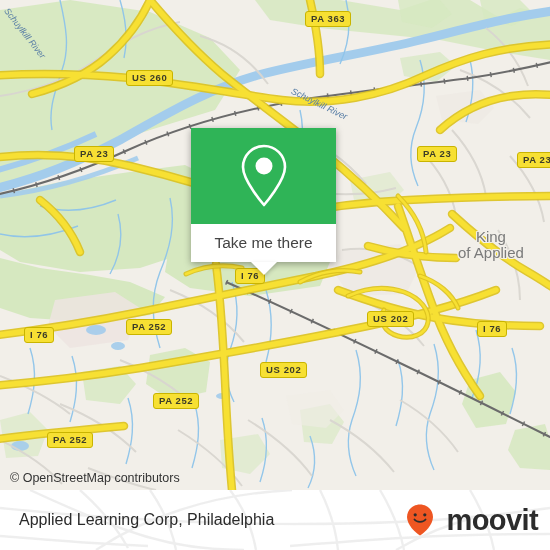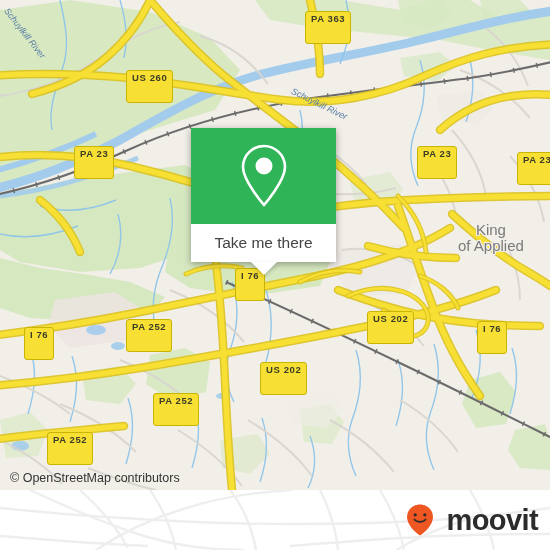--- a/index.html
+++ b/index.html
@@ -18,37 +18,38 @@
   
   .shield {
     position:absolute;
     background:#f7e033;
     border:1px solid #c9b400;
     border-radius:3px;
     color:#3c3c28;
     font-size:9.5px;
     font-weight:bold;
     letter-spacing:0.6px;
-    padding:1px 5px 19px 5px;
+    padding:1px 5px 2px 5px;
     white-space:nowrap;
     line-height:11px;
     font-family:"Liberation Sans", sans-serif;
   }
 
   
   .city-label {
     position:absolute;
     color:#7a7a7a;
     font-size:15px;
     line-height:16px;
     text-align:center;
     white-space:nowrap;
     text-shadow:
        1px 0 0 #f2efe9, -1px 0 0 #f2efe9, 0 1px 0 #f2efe9, 0 -1px 0 #f2efe9,
        1px 1px 0 #f2efe9, -1px -1px 0 #f2efe9, 1px -1px 0 #f2efe9, -1px 1px 0 #f2efe9;
+    margin-top: 7px;
   }
 
   
   .river-label {
     position:absolute;
     color:#5a7fa6;
     font-size:9px;
     font-style:italic;
     white-space:nowrap;
     transform-origin:0 0;
@@ -347,20 +348,21 @@
         <path d="M230,0 C244,18 252,38 256,60"></path>
         <path d="M320,0 C330,20 336,40 338,60"></path>
         <path d="M380,0 C392,20 400,40 404,60"></path>
         <path d="M470,0 C482,20 490,40 494,60"></path>
         <path d="M0,46 C48,50 98,54 148,56"></path>
         <path d="M290,56 C340,52 390,48 440,46 C484,44 520,44 550,44"></path>
         <path d="M396,60 C420,46 448,34 480,26"></path>
       </g>
     </svg>
 
+    <div id="footer-title">Applied Learning Corp, Philadelphia</div>
 
     <div id="brand">
       <svg width="30" height="34" viewBox="0 0 30 34">
         <path d="M15 1.5 C7.8 1.5 2 7.1 2 14 C2 21.6 10.4 30 15 32.5 C19.6 30 28 21.6 28 14 C28 7.1 22.2 1.5 15 1.5 Z" fill="#ee5622"></path>
         <circle cx="10.2" cy="11.8" r="1.6" fill="#2c2c2c"></circle>
         <circle cx="19.8" cy="11.8" r="1.6" fill="#2c2c2c"></circle>
         <path d="M9.4 16.4 C11.4 19.6 18.6 19.6 20.6 16.4" fill="none" stroke="#2c2c2c" stroke-width="1.7" stroke-linecap="round"></path>
       </svg>
       <span id="brand-text">moovit</span>
     </div>

